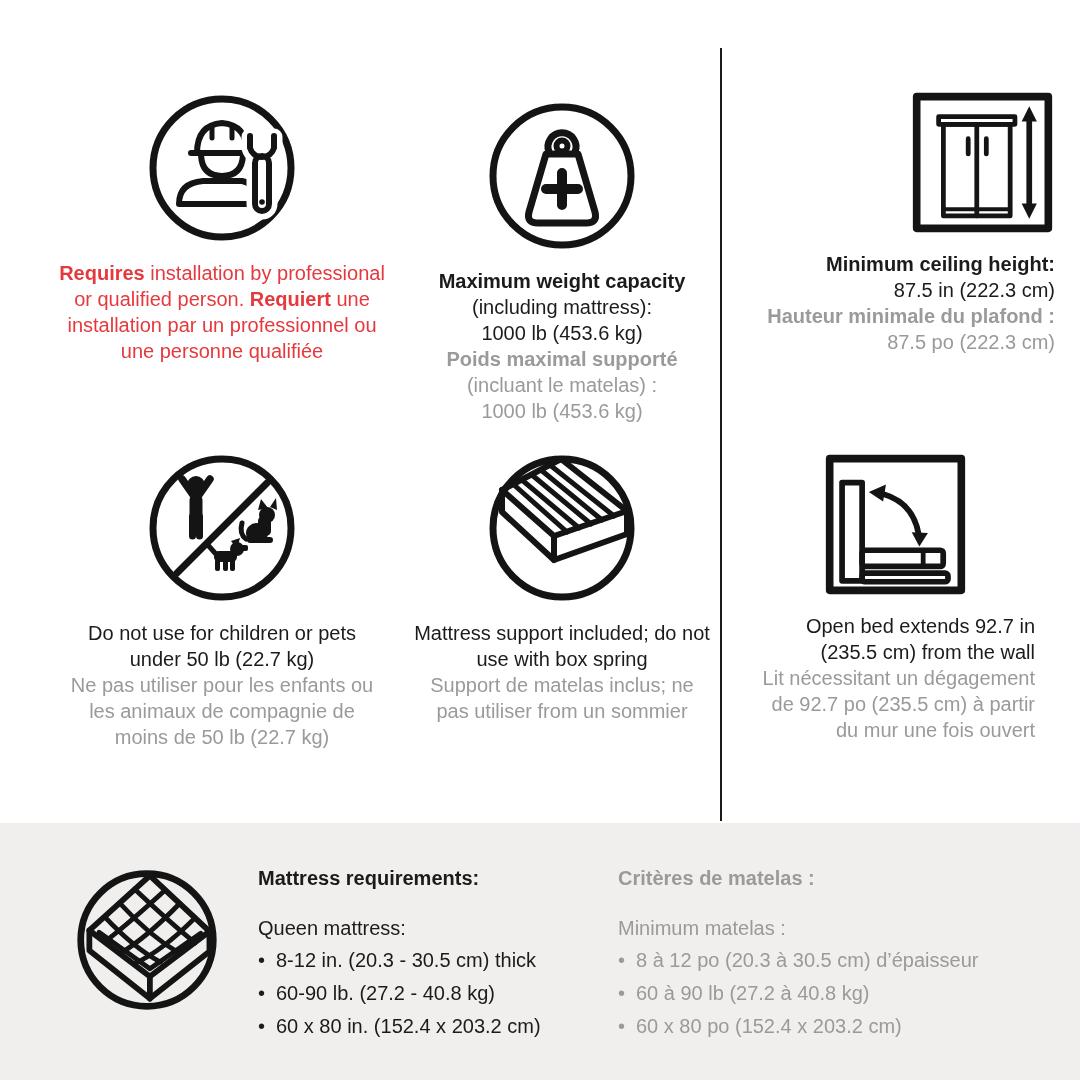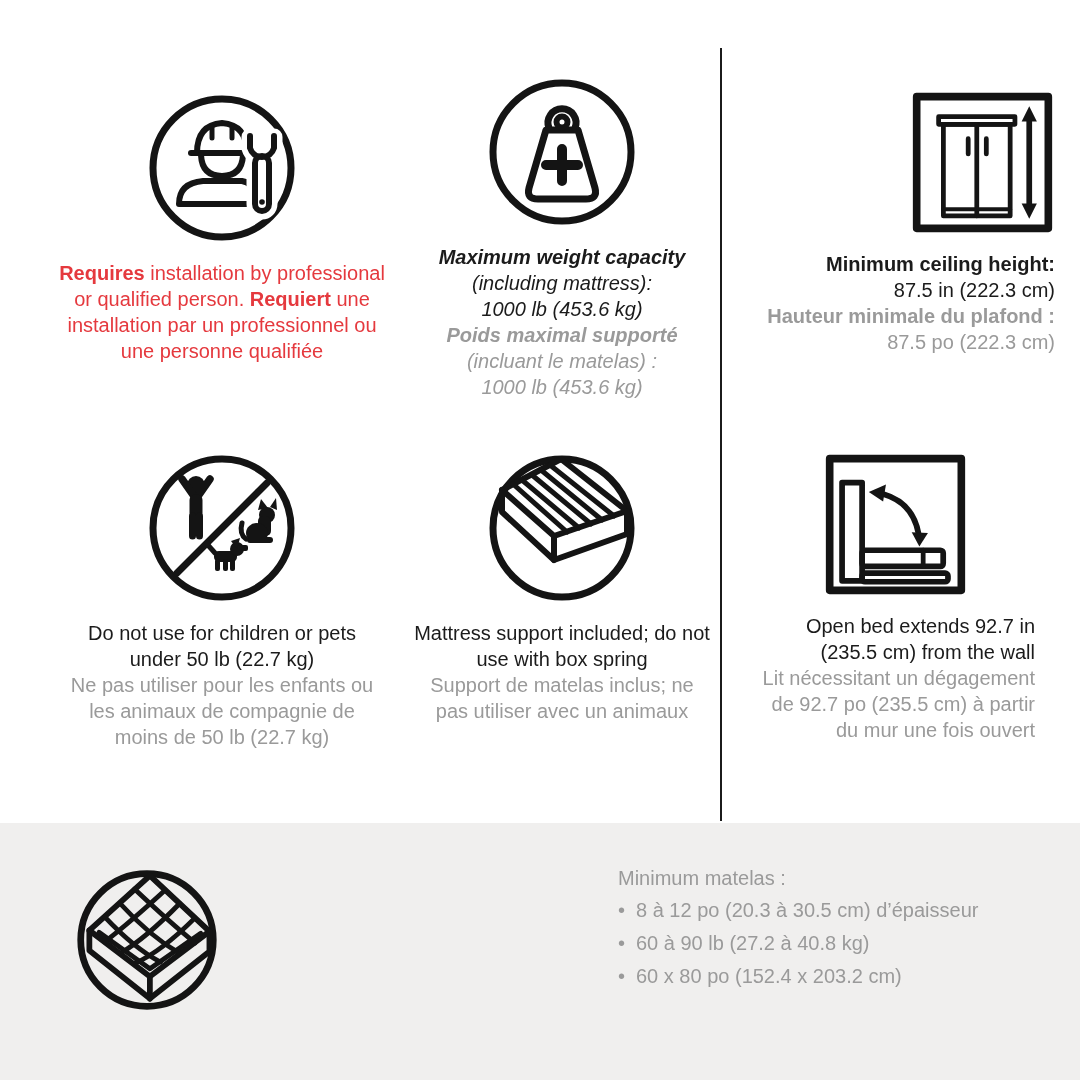--- a/index.html
+++ b/index.html
@@ -8,21 +8,21 @@
     font-family:"Liberation Sans", sans-serif;
     background:#ffffff;
   }
   .page{position:relative;width:1080px;height:1080px;overflow:hidden;background:#ffffff;color:var(--text-black,#1b1b1b);}
   .divider{position:absolute;left:720px;top:48px;width:2px;height:773px;background:var(--divider,#1b1b1b);}
 
   .cell{position:absolute;display:flex;flex-direction:column;align-items:center;text-align:center;
         font-size:20px;line-height:26px;color:var(--text-black,#1b1b1b);}
   .cell .icon{margin-bottom:16px;color:var(--icon-stroke,#141414);}
   .c1{left:57px;top:92px;width:330px;}
-  .c2{left:402px;top:76px;width:320px;font-style:italic;}
+  .c2{left:402px;top:100px;width:320px;}
   .c3{left:735px;top:90px;width:320px;align-items:flex-end;}
   .c4{left:61px;top:452px;width:322px;}
   .c5{left:412px;top:452px;width:300px;justify-content:space-between;}
   .c6{left:755px;top:452px;width:280px;text-align:right;}
   .cell p{margin:0;}
   .b{font-weight:700;}
   .red{color:var(--accent-red,#e5393e);}
   .gray{color:var(--text-gray,#9a9a9a);}
 
   .band{position:absolute;left:0;top:823px;width:1080px;height:257px;background:var(--band-bg,#f0efee);}
@@ -145,21 +145,21 @@
     <span class="icon">
       <svg width="152" height="152" viewBox="0 0 152 152">
         <circle class="st" cx="76" cy="76" r="69" stroke-width="7"></circle>
         <polygon class="st" stroke-width="6" points="75,7 141,59 68,84 16,38"></polygon>
         <path class="st" stroke-width="6" d="M16 38 V60 L68 108 V84"></path>
         <path class="st" stroke-width="6" d="M141 59 V82 L68 108"></path>
         <path class="st" stroke-width="5" d="M64 13 L128 64 M55 18 L116 68 M46 23 L105 72 M36 28 L93 76 M27 32 L81 80"></path>
       </svg>
     </span>
     <p>Mattress support included; do not use with box spring</p>
-    <p class="gray">Support de matelas inclus; ne pas utiliser avec un animaux</p>
+    <p class="gray">Support de matelas inclus; ne pas utiliser from un sommier</p>
   </div>
 
   <div class="cell c6">
     <span class="icon">
       <svg width="145" height="145" viewBox="0 0 152 152">
         <rect class="st" x="7" y="7" width="138" height="138" stroke-width="8" stroke-linejoin="miter"></rect>
         <rect class="st" x="20" y="32" width="21" height="103" stroke-width="6"></rect>
         <rect class="st" x="41" y="103" width="85" height="17" rx="3" stroke-width="6"></rect>
         <path class="st" stroke-width="5" d="M105 103 V120"></path>
         <rect class="st" x="41" y="127" width="90" height="9" rx="3" stroke-width="6"></rect>
@@ -177,21 +177,31 @@
       <svg width="146" height="146" viewBox="0 0 152 152">
         <circle class="st" cx="76" cy="76" r="69" stroke-width="7"></circle>
         <polygon class="st" stroke-width="6" points="79,9 141,67 79,114 16,66"></polygon>
         <path class="st" stroke-width="6" d="M16 66 V87 L79 137 V114"></path>
         <path class="st" stroke-width="6" d="M141 67 V88 L79 137"></path>
         <path class="st" stroke-width="5" d="M26 68 L79 106 L132 69"></path>
         <path class="st" stroke-width="5" d="M63 23 Q100 58 126 79 M48 38 Q79 72 110 90 M32 52 Q63 85 90 99"></path>
         <path class="st" stroke-width="5" d="M95 24 Q58 58 32 78 M110 38 Q75 74 48 90 M126 53 Q91 88 64 100"></path>
       </svg>
     </span>
+    <div class="band-col en">
+      <p class="band-title">Mattress requirements:</p>
+      <p class="band-sub">Queen mattress:</p>
+      <ul>
+        <li>8-12 in. (20.3 - 30.5 cm) thick</li>
+        <li>60-90 lb. (27.2 - 40.8 kg)</li>
+        <li>60 x 80 in. (152.4 x 203.2 cm)</li>
+      </ul>
+    </div>
     <div class="band-col fr">
+      <p class="band-title">Critères de matelas :</p>
       <p class="band-sub">Minimum matelas :</p>
       <ul>
         <li>8 à 12 po (20.3 à 30.5 cm) d’épaisseur</li>
         <li>60 à 90 lb (27.2 à 40.8 kg)</li>
         <li>60 x 80 po (152.4 x 203.2 cm)</li>
       </ul>
     </div>
   </div>
 
 </div>

